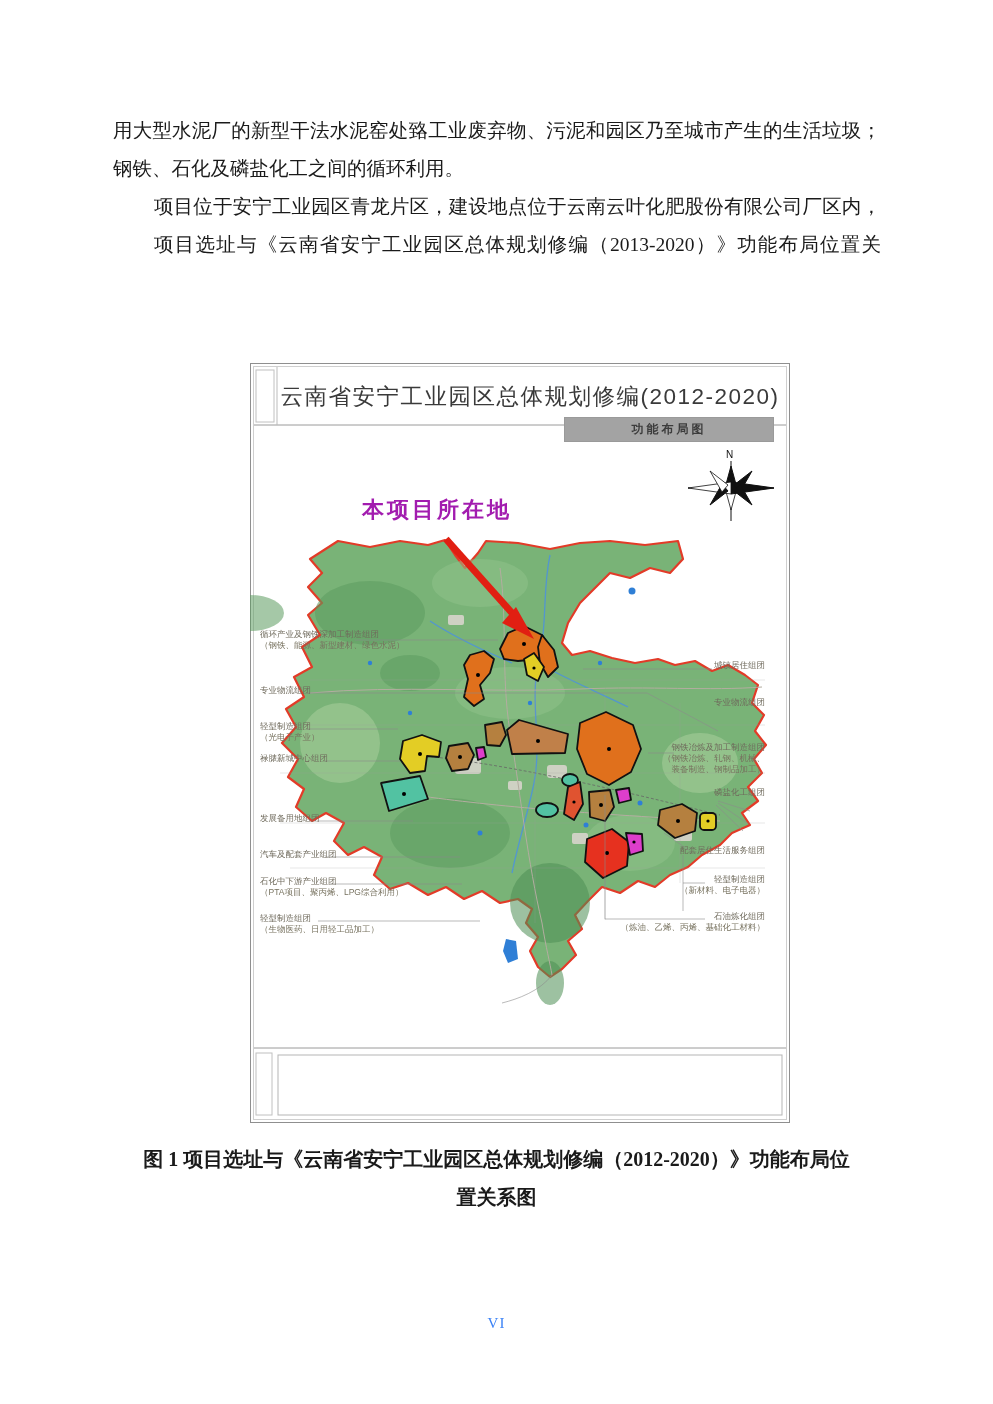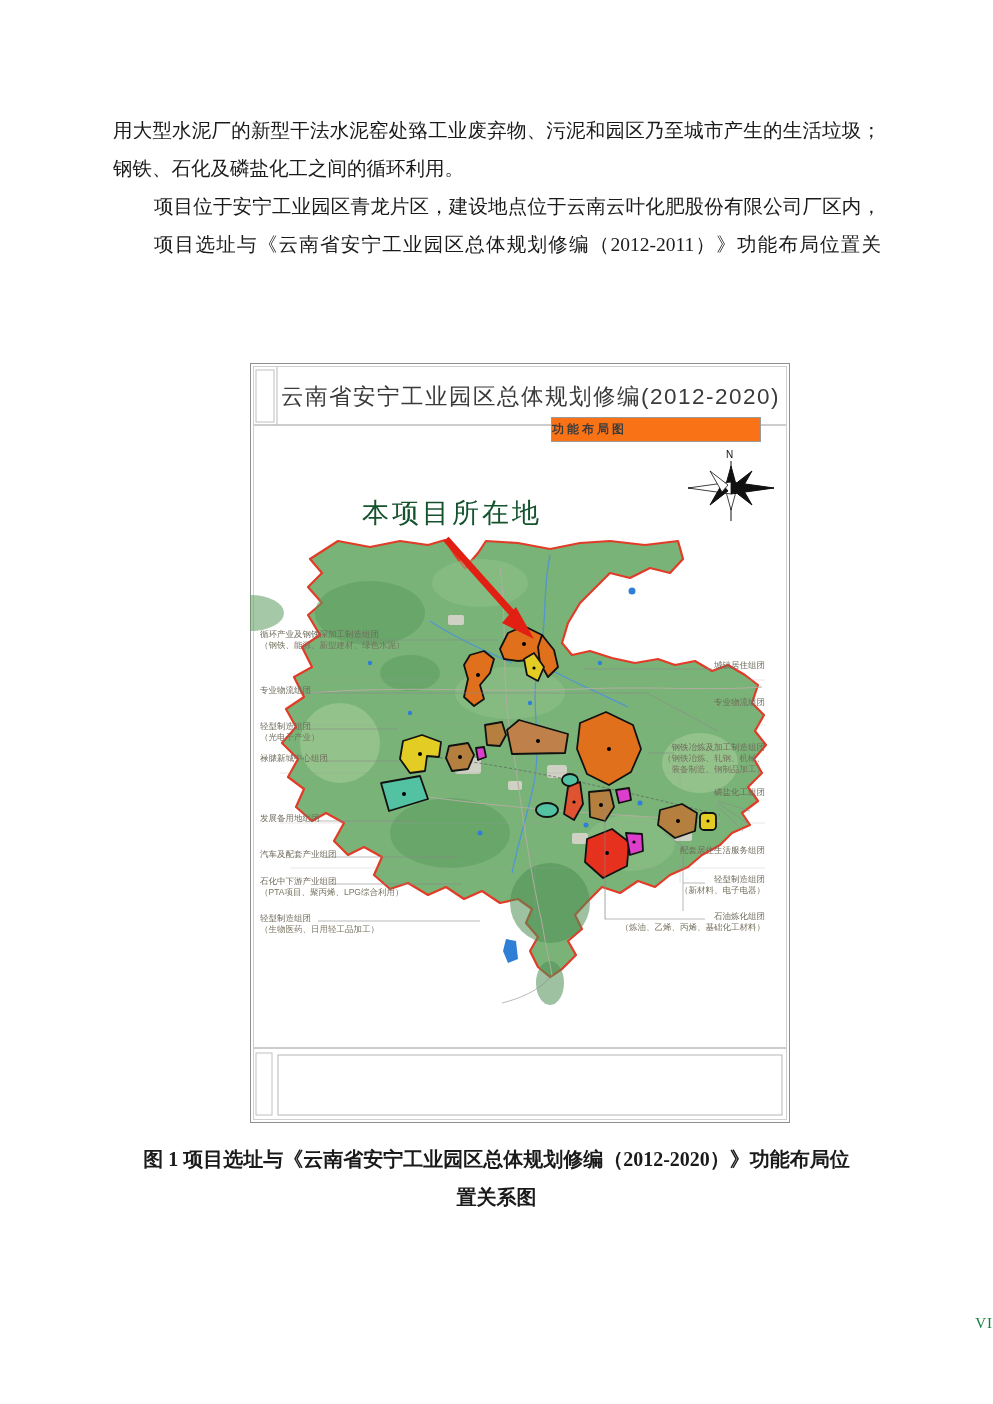--- a/index.html
+++ b/index.html
@@ -6,51 +6,51 @@
   .page{position:relative;width:993px;height:1368px;background:#ffffff;overflow:hidden;
         font-family:"Liberation Serif","DejaVu Serif",serif;color:#1a1a1a;}
   
   .bodytext{position:absolute;left:113px;top:112px;width:768px;font-size:19.5px;line-height:38px;}
   .bline{white-space:nowrap;}
   .bline.just{white-space:normal;text-align:justify;text-align-last:justify;}
   .bline.ind{text-indent:41px;}
   
   .figure{position:absolute;left:250px;top:363px;width:540px;height:760px;background:#fff;}
   .figure svg{position:absolute;left:0;top:0;}
-  .figtitle{position:absolute;left:30px;top:18px;width:500px;text-align:right;
+  .figtitle{position:absolute;left:30px;top:18px;width:500px;text-align:center;
             font-family:"Liberation Sans","DejaVu Sans",sans-serif;
             font-size:22.5px;letter-spacing:1.5px;color:#3a3a3a;white-space:nowrap;}
-  .subtitle{position:absolute;left:301px;top:54px;width:208px;height:23px;background:#f97316;
-            border:1px solid #9a9a9a;line-height:23px;
+  .subtitle{position:absolute;left:314px;top:54px;width:208px;height:23px;background:#a3a3a3;
+            border:1px solid #9a9a9a;text-align:center;line-height:23px;
             font-family:"Liberation Sans","DejaVu Sans",sans-serif;
             font-size:12px;font-weight:bold;color:#3c3c3c;letter-spacing:3px;}
-  .annot{position:absolute;left:112px;top:132px;color:#14532d;font-weight:normal;
-         font-size:27px;letter-spacing:3px;font-family:"Liberation Sans","DejaVu Sans",sans-serif;white-space:nowrap;}
+  .annot{position:absolute;left:112px;top:132px;color:#a21caf;font-weight:bold;
+         font-size:22px;letter-spacing:3px;font-family:"Liberation Sans","DejaVu Sans",sans-serif;white-space:nowrap;}
   .compassN{position:absolute;left:476px;top:86px;font-size:10px;color:#111;
             font-family:"Liberation Sans",sans-serif;}
   .mlbl{position:absolute;font-size:8.5px;line-height:11px;color:#6f6a5c;
         font-family:"Liberation Sans","DejaVu Sans",sans-serif;white-space:nowrap;}
   .mlbl.r{text-align:right;}
   .mlbl .sub{display:block;color:#77725f;}
   
   .caption{position:absolute;left:0;top:1140px;width:993px;text-align:center;
            font-size:20px;font-weight:bold;line-height:38px;}
-  .pagenum{position:absolute;left:0;top:1315px;width:993px;text-align:right;
-           font-size:15px;letter-spacing:1px;color:#15803d;}
+  .pagenum{position:absolute;left:0;top:1315px;width:993px;text-align:center;
+           font-size:15px;letter-spacing:1px;color:#3b82f6;}
 </style>
 </head>
 <body>
 
 <div class="page">
 
   <div class="bodytext">
     <div class="bline just">用大型水泥厂的新型干法水泥窑处臵工业废弃物、污泥和园区乃至城市产生的生活垃圾；</div>
     <div class="bline">钢铁、石化及磷盐化工之间的循环利用。</div>
     <div class="bline just ind">项目位于安宁工业园区青龙片区，建设地点位于云南云叶化肥股份有限公司厂区内，</div>
-    <div class="bline just ind">项目选址与《云南省安宁工业园区总体规划修编（2012-2011）》功能布局位置关</div>
+    <div class="bline just ind">项目选址与《云南省安宁工业园区总体规划修编（2013-2020）》功能布局位置关</div>
   </div>
 
   <div class="figure">
 
     <svg width="540" height="760" viewBox="0 0 540 760">
 
       <rect x="0.5" y="0.5" width="539" height="759" fill="#ffffff" stroke="#8f8f8f"></rect>
       <rect x="3.5" y="3.5" width="533" height="753" fill="none" stroke="#cfcfcf"></rect>
       <line x1="4" y1="62" x2="536" y2="62" stroke="#9a9a9a"></line>
       <line x1="27" y1="4" x2="27" y2="62" stroke="#bbbbbb"></line>

